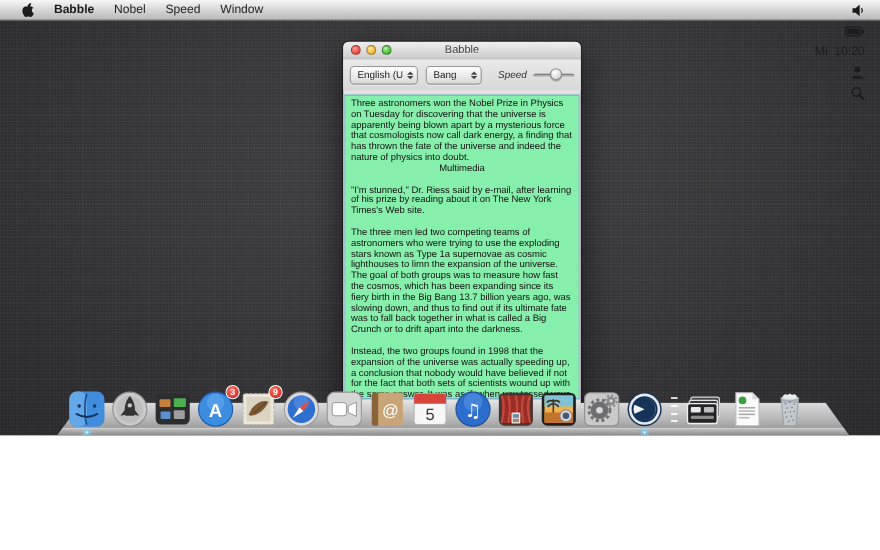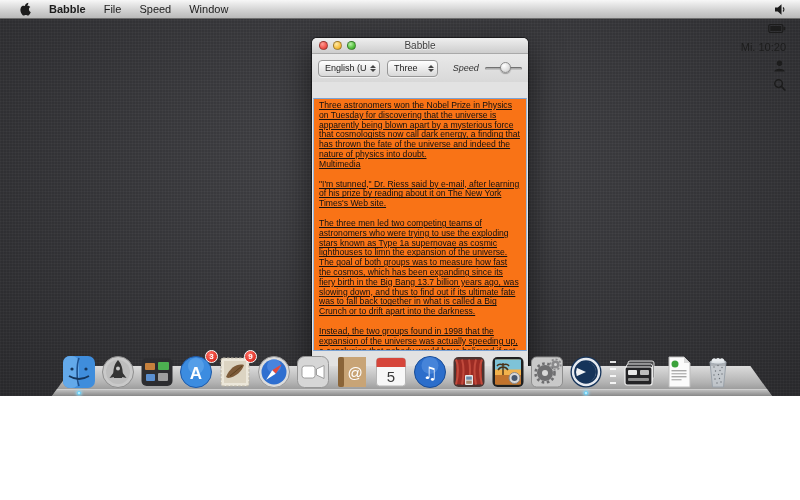--- a/index.html
+++ b/index.html
@@ -74,27 +74,27 @@
   .slider .track {
     position:absolute; top:5px; left:0; right:0; height:3px; border-radius:2px;
     background:linear-gradient(#9e9e9e,#c9c9c9); box-shadow:inset 0 1px 1px rgba(0,0,0,0.35);
   }
   .slider .thumb {
     position:absolute; top:0; width:11px; height:11px; margin-left:-5px; border-radius:50%;
     background:radial-gradient(circle at 35% 30%, #ffffff, #d9d9d9 70%, #b5b5b5);
     border:1px solid #8d8d8d; box-shadow:0 1px 1px rgba(0,0,0,0.3);
   }
   .textarea {
-    flex:1; margin:16px 1px; background:#f97316; overflow:hidden;
+    flex:1; margin:4px 1px; background:#86efac; overflow:hidden;
     border:1px solid #7aa2d4; border-left-color:#9ab6d8; border-right-color:#9ab6d8;
     padding:2px 5px 0 5px;
-    font-size:8.6px; line-height:9.8px; color:#101010;text-decoration:underline;
+    font-size:8.6px; line-height:9.8px; color:#101010;
   }
   .textarea p { margin:0 0 10px 0; }
-  .textarea p.no-gap { margin-top:-10px; }
+  .textarea p.no-gap { margin-top:-10px;text-align:center; }
   .bottombar {
     height:18px; border-radius:0 0 5px 5px; position:relative;
     background:linear-gradient(#f6f6f6, #cfcfcf);
     border-top:1px solid #a3a3a3;
     display:flex; align-items:center;
   }
   .bb-replay { margin-left:11px; display:flex; }
   .bb-save {
     margin-left:auto; width:34px; height:12px; border-radius:7px;
     background:linear-gradient(#c9c9c9,#9f9f9f); border:1px solid #8b8b8b;
@@ -141,21 +141,21 @@
 <div class="screen">
 
   <div class="menubar">
     <div class="mb-left">
       <span>
         <svg width="12" height="14" viewBox="0 0 12 14">
           <path fill="#1c1c1c" d="M8.4 3.4c.6-.7 1-1.7.9-2.7-.9.1-1.9.6-2.5 1.3-.5.6-1 1.6-.9 2.6 1 0 1.9-.5 2.5-1.2zM9.9 7.5c0-1.6 1.3-2.4 1.4-2.4-.8-1.1-1.9-1.2-2.3-1.3-1-.1-1.9.6-2.4.6-.5 0-1.3-.6-2.1-.6-1.1 0-2.1.6-2.6 1.6-1.1 2-.3 4.9.8 6.5.5.8 1.2 1.7 2 1.6.8 0 1.1-.5 2.1-.5s1.2.5 2.1.5c.9 0 1.4-.8 2-1.6.6-.9.9-1.8.9-1.8s-1.8-.7-1.9-2.6z"></path>
         </svg>
       </span>
       <span class="mb-app">Babble</span>
-      <span>File</span>
+      <span>Nobel</span>
       <span>Speed</span>
       <span>Window</span>
     </div>
     <div class="mb-right">
       <span>
         <svg width="14" height="14" viewBox="0 0 14 14">
           <circle cx="7" cy="7" r="4.8" fill="none" stroke="#1c1c1c" stroke-width="1.4"></circle>
           <path d="M7 7 L7 3.8 M7 7 L9 8" stroke="#1c1c1c" stroke-width="1.2" fill="none"></path>
         </svg>
       </span>
@@ -219,21 +219,21 @@
 
     <div class="controls">
       <div class="popup popup-lang">
         <span class="pval">English (U...</span>
         <span class="stepper">
             <i class="up"></i>
             <i class="down"></i>
           </span>
       </div>
       <div class="popup popup-voice">
-        <span class="pval">Three</span>
+        <span class="pval">Bang</span>
         <span class="stepper">
             <i class="up"></i>
             <i class="down"></i>
           </span>
       </div>
       <span class="speed-label">Speed</span>
       <div class="slider">
         <div class="track"></div>
         <div class="thumb" style="left: 55%;"></div>
       </div>

